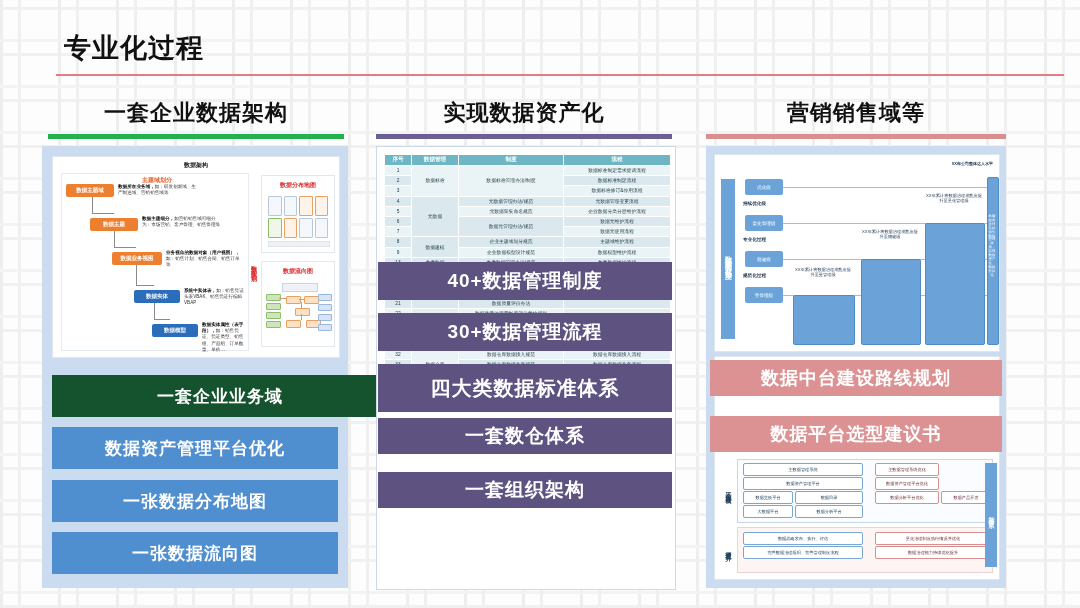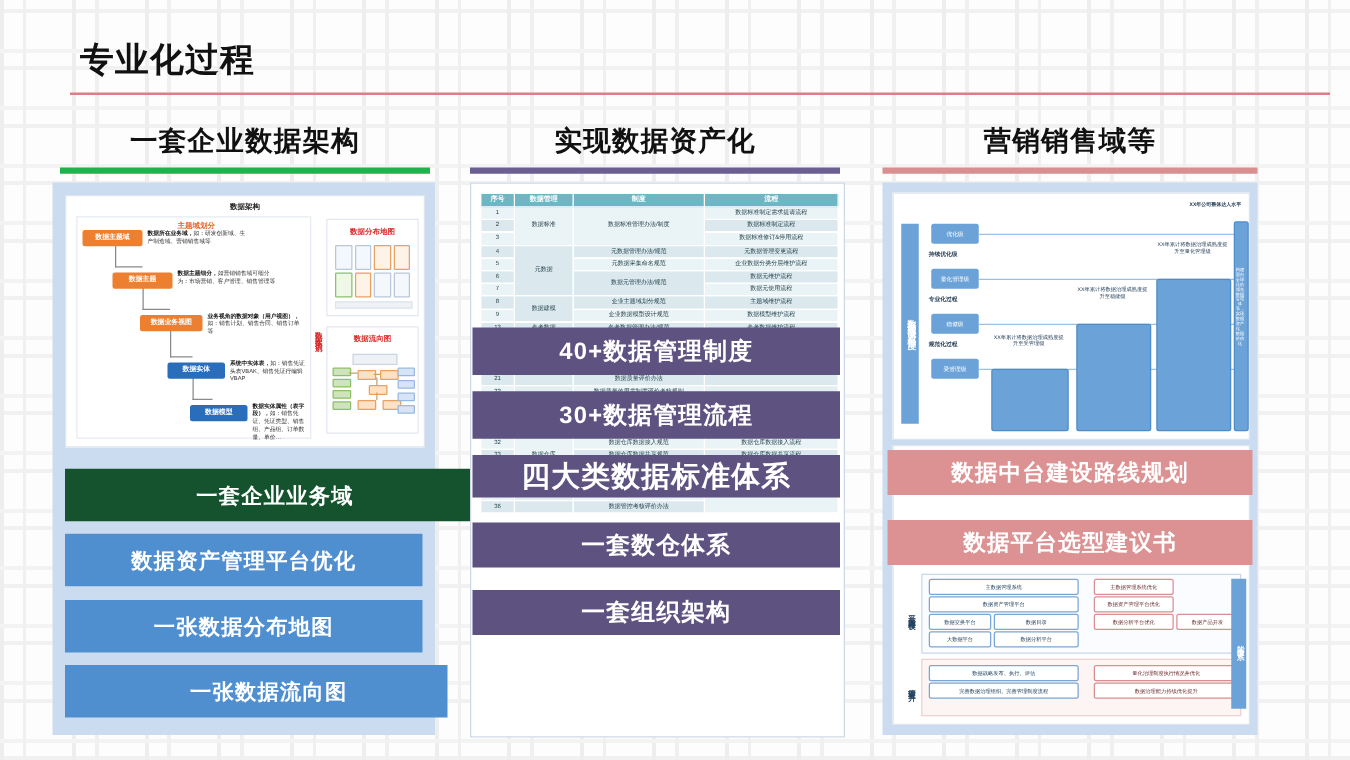--- a/index.html
+++ b/index.html
@@ -251,21 +251,21 @@
       <div class="fn-line" style="left:17px;top:36px;width:7px;height:1px;"></div>
       <div class="fn-line" style="left:37px;top:37px;width:5px;height:1px;"></div>
       <div class="fn-line" style="left:39px;top:40px;width:1px;height:6px;"></div>
       <div class="fn-line" style="left:39px;top:52px;width:1px;height:6px;"></div>
     </div>
   </div>
 
   <div class="bigbtn" style="left: 52px; top: 375px; width: 336px; height: 42px; background: #14532d;">一套企业业务域</div>
   <div class="bigbtn" style="left: 52px; top: 427px; width: 286px; height: 42px; background: rgb(79, 143, 208);">数据资产管理平台优化</div>
   <div class="bigbtn" style="left: 52px; top: 480px; width: 286px; height: 42px; background: rgb(79, 143, 208);">一张数据分布地图</div>
-  <div class="bigbtn" style="left: 52px; top: 532px; width: 286px; height: 42px; background: rgb(79, 143, 208); padding-left: 20px;">一张数据流向图</div>
+  <div class="bigbtn" style="left: 52px; top: 532px; width: 286px; height: 42px; background: rgb(79, 143, 208);">一张数据流向图</div>
 
   <div class="panel mid" style="left:376px;top:146px;width:298px;height:442px;"></div>
 
   <table class="tbl" style="left:384px;top:154px;width:282px;">
     <thead>
       <tr>
         <th style="width: 26px; background: rgb(111, 182, 196);">序号</th>
         <th style="width: 46px; background: rgb(111, 182, 196);">数据管理</th>
         <th style="width: 104px; background: rgb(111, 182, 196);">制度</th>
         <th style="width: 106px; background: rgb(111, 182, 196);">流程</th>
@@ -400,21 +400,21 @@
         <tr>
           <td class="num">36</td>
           <td class="blank"></td>
           <td>数据管控考核评价办法</td>
         </tr>
       </tbody>
   </table>
 
   <div class="banner purple" style="left: 378px; top: 262px; width: 294px; height: 38px; font-size: 19px; background: rgb(94, 82, 128);">40+数据管理制度</div>
   <div class="banner purple" style="left: 378px; top: 313px; width: 294px; height: 38px; font-size: 19px; background: rgb(94, 82, 128);">30+数据管理流程</div>
-  <div class="banner purple" style="left: 378px; top: 364px; width: 294px; height: 34px; font-size: 23px; background: rgb(94, 82, 128);">四大类数据标准体系</div>
+  <div class="banner purple" style="left: 378px; top: 364px; width: 294px; height: 48px; font-size: 20px; background: rgb(94, 82, 128);">四大类数据标准体系</div>
   <div class="banner purple" style="left: 378px; top: 418px; width: 294px; height: 36px; font-size: 19px; background: rgb(94, 82, 128);">一套数仓体系</div>
   <div class="banner purple" style="left: 378px; top: 472px; width: 294px; height: 36px; font-size: 19px; background: rgb(94, 82, 128);">一套组织架构</div>
 
   <div class="panel" style="left:706px;top:146px;width:300px;height:442px;"></div>
 
   <div class="rbox" style="left:714px;top:154px;width:284px;height:196px;">
     <div class="vside blue" style="left:6px;top:24px;width:14px;height:160px;">数据管理能力成熟度</div>
 
     <div class="mat-lbl" style="right:6px;top:6px;width:42px;font-size:4px;text-align:right;">XX年公司整体达人水平</div>
 

